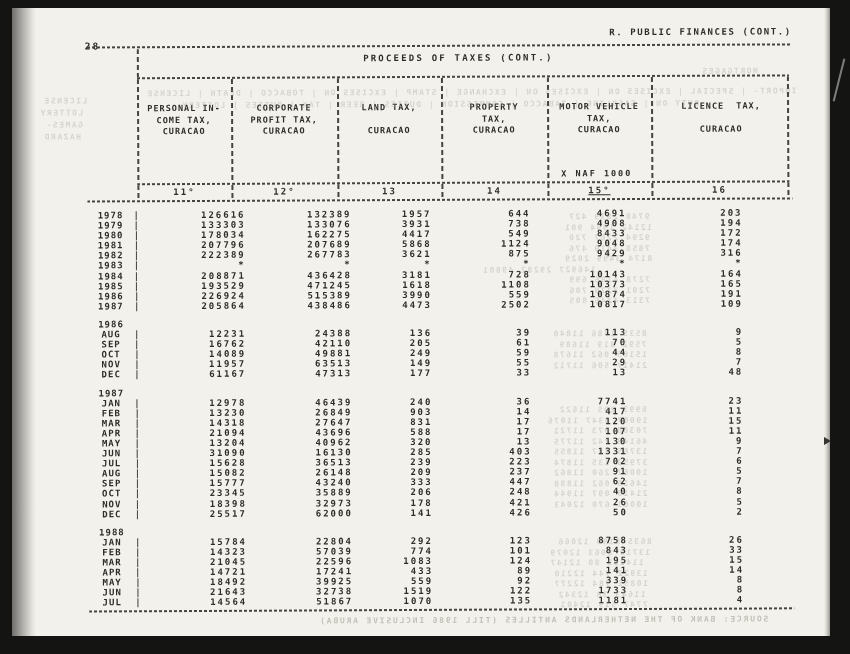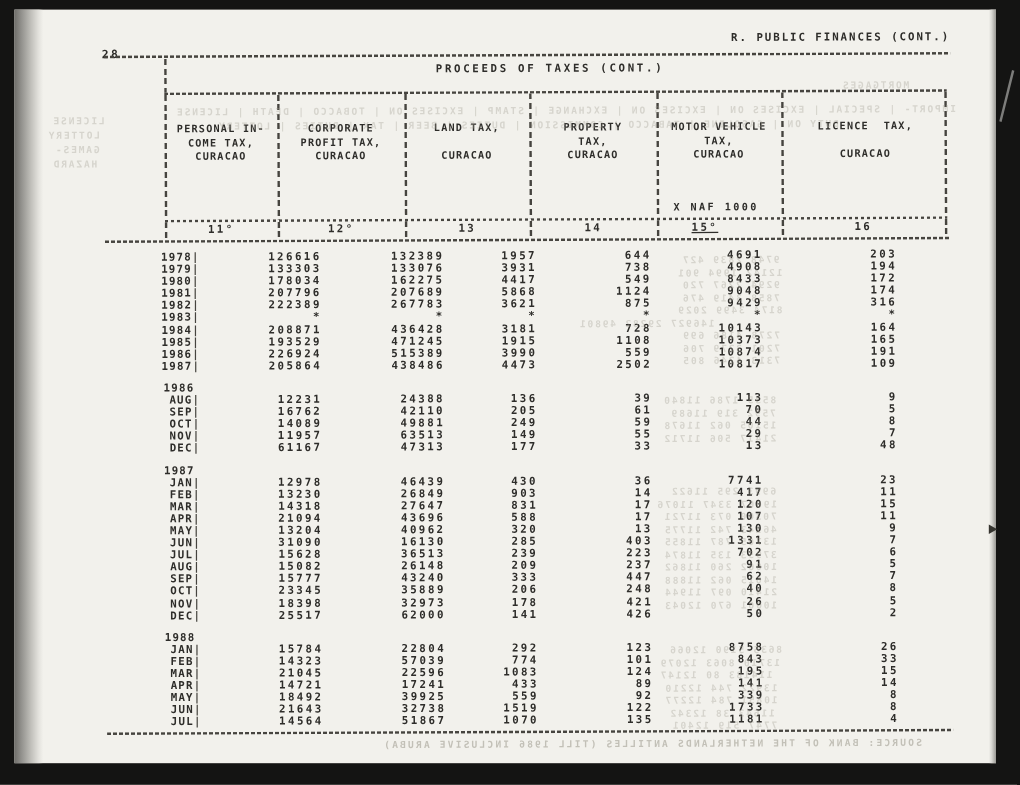--- a/index.html
+++ b/index.html
@@ -35,21 +35,21 @@
   .ttl{position:absolute;left:114px;top:45px;width:667px;text-align:center;
     font-size:9px;letter-spacing:2.2px;}
   .hcell{position:absolute;top:94px;text-align:center;font-size:8.5px;
     letter-spacing:1px;line-height:11.5px;white-space:pre;}
   .colnum{position:absolute;top:178px;text-align:center;font-size:9px;letter-spacing:2px;}
   .unit{position:absolute;left:421px;top:161px;width:200px;text-align:right;
     font-size:8.5px;letter-spacing:2px;}
   #rows{position:absolute;left:76px;top:201px;width:660px;}
   .row{display:flex;height:10.1px;line-height:10.1px;font-size:9px;}
   .row.group{margin-top:8px;}
-  .row .lbl{width:46px;letter-spacing:1px;text-align:right;margin-left:28px;}
+  .row .lbl{width:46px;letter-spacing:1px;text-align:center;}
   .row .rbar{width:8px;color:#46443f;text-align:left;}
   .row .c{text-align:right;letter-spacing:2px;white-space:pre;}
   .c0{width:104px}.c1{width:106px}.c2{width:80px}.c3{width:99px}.c4{width:96px}.c5{width:116px}
   .ghost{position:absolute;transform:scaleX(-1);color:#a19e92;opacity:.34;
     font-size:8px;letter-spacing:1.5px;white-space:pre;font-weight:700;}
   .ghost-footer{position:absolute;left:280px;top:608px;width:500px;text-align:center;
     transform:scaleX(-1);color:#a19e92;opacity:.58;font-size:8px;letter-spacing:1.8px;
     white-space:pre;font-weight:700;}
   .mark-diag{position:absolute;left:838px;top:58px;width:2px;height:44px;
     background:#7d7d7b;transform:rotate(14deg);}
@@ -110,21 +110,21 @@
         <div class="vbar" style="left: 220px; top: 176px; height: 14px;"></div>
         <div class="vbar" style="left: 326px; top: 176px; height: 14px;"></div>
         <div class="vbar" style="left: 430px; top: 176px; height: 14px;"></div>
         <div class="vbar" style="left: 536px; top: 176px; height: 14px;"></div>
         <div class="vbar" style="left: 640px; top: 176px; height: 14px;"></div>
         <div class="vbar" style="left: 776px; top: 176px; height: 14px;"></div>
         <div class="colnum" style="left: 127px; width: 92px;">11°</div>
         <div class="colnum" style="left: 221px; width: 104px;">12°</div>
         <div class="colnum" style="left: 327px; width: 102px;">13</div>
         <div class="colnum" style="left: 431px; width: 104px;">14</div>
-        <div class="colnum" style="left: 525px; width: 102px; text-decoration: underline;">15°</div>
+        <div class="colnum" style="left: 537px; width: 102px; text-decoration: underline;">15°</div>
         <div class="colnum" style="left: 641px; width: 134px;">16</div>
       </div>
 
     <div class="hline" style="top:191px;left:76px;width:705px;"></div>
 
     <div id="rows">
         <div class="row">
           <div class="lbl">1978</div>
           <div class="rbar">|</div>
           <div class="c c0">126616</div>
@@ -192,21 +192,21 @@
           <div class="c c2">3181</div>
           <div class="c c3">728</div>
           <div class="c c4">10143</div>
           <div class="c c5">164</div>
         </div>
         <div class="row">
           <div class="lbl">1985</div>
           <div class="rbar">|</div>
           <div class="c c0">193529</div>
           <div class="c c1">471245</div>
-          <div class="c c2">1915</div>
+          <div class="c c2">1618</div>
           <div class="c c3">1108</div>
           <div class="c c4">10373</div>
           <div class="c c5">165</div>
         </div>
         <div class="row">
           <div class="lbl">1986</div>
           <div class="rbar">|</div>
           <div class="c c0">226924</div>
           <div class="c c1">515389</div>
           <div class="c c2">3990</div>
@@ -278,21 +278,21 @@
           <div class="c c5">48</div>
         </div>
         <div class="row group">
           <div class="lbl">1987</div>
         </div>
         <div class="row">
           <div class="lbl">JAN</div>
           <div class="rbar">|</div>
           <div class="c c0">12978</div>
           <div class="c c1">46439</div>
-          <div class="c c2">430</div>
+          <div class="c c2">240</div>
           <div class="c c3">36</div>
           <div class="c c4">7741</div>
           <div class="c c5">23</div>
         </div>
         <div class="row">
           <div class="lbl">FEB</div>
           <div class="rbar">|</div>
           <div class="c c0">13230</div>
           <div class="c c1">26849</div>
           <div class="c c2">903</div>

